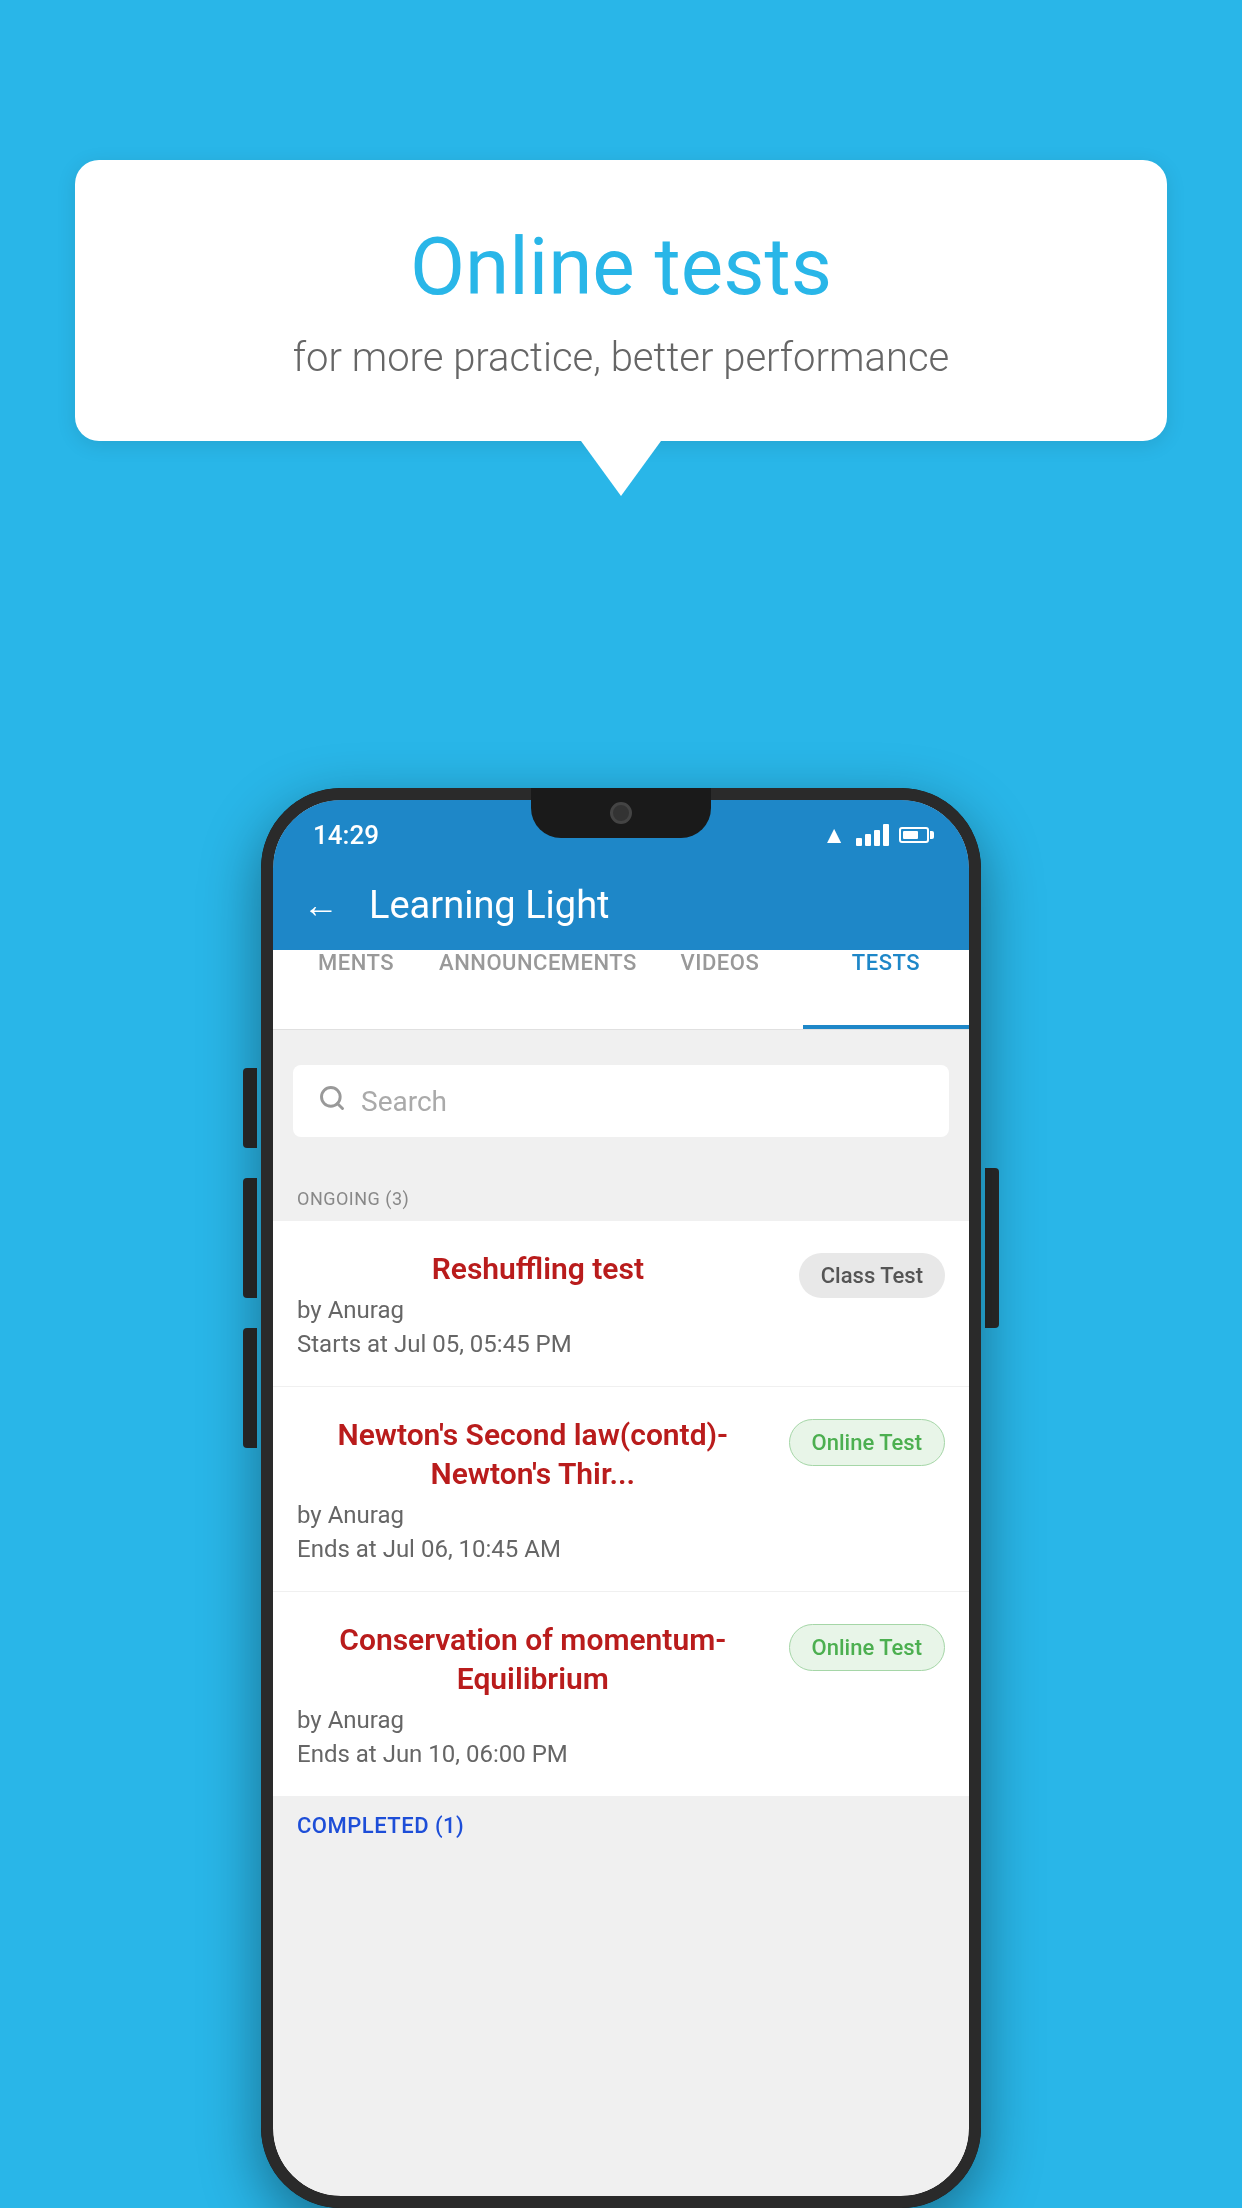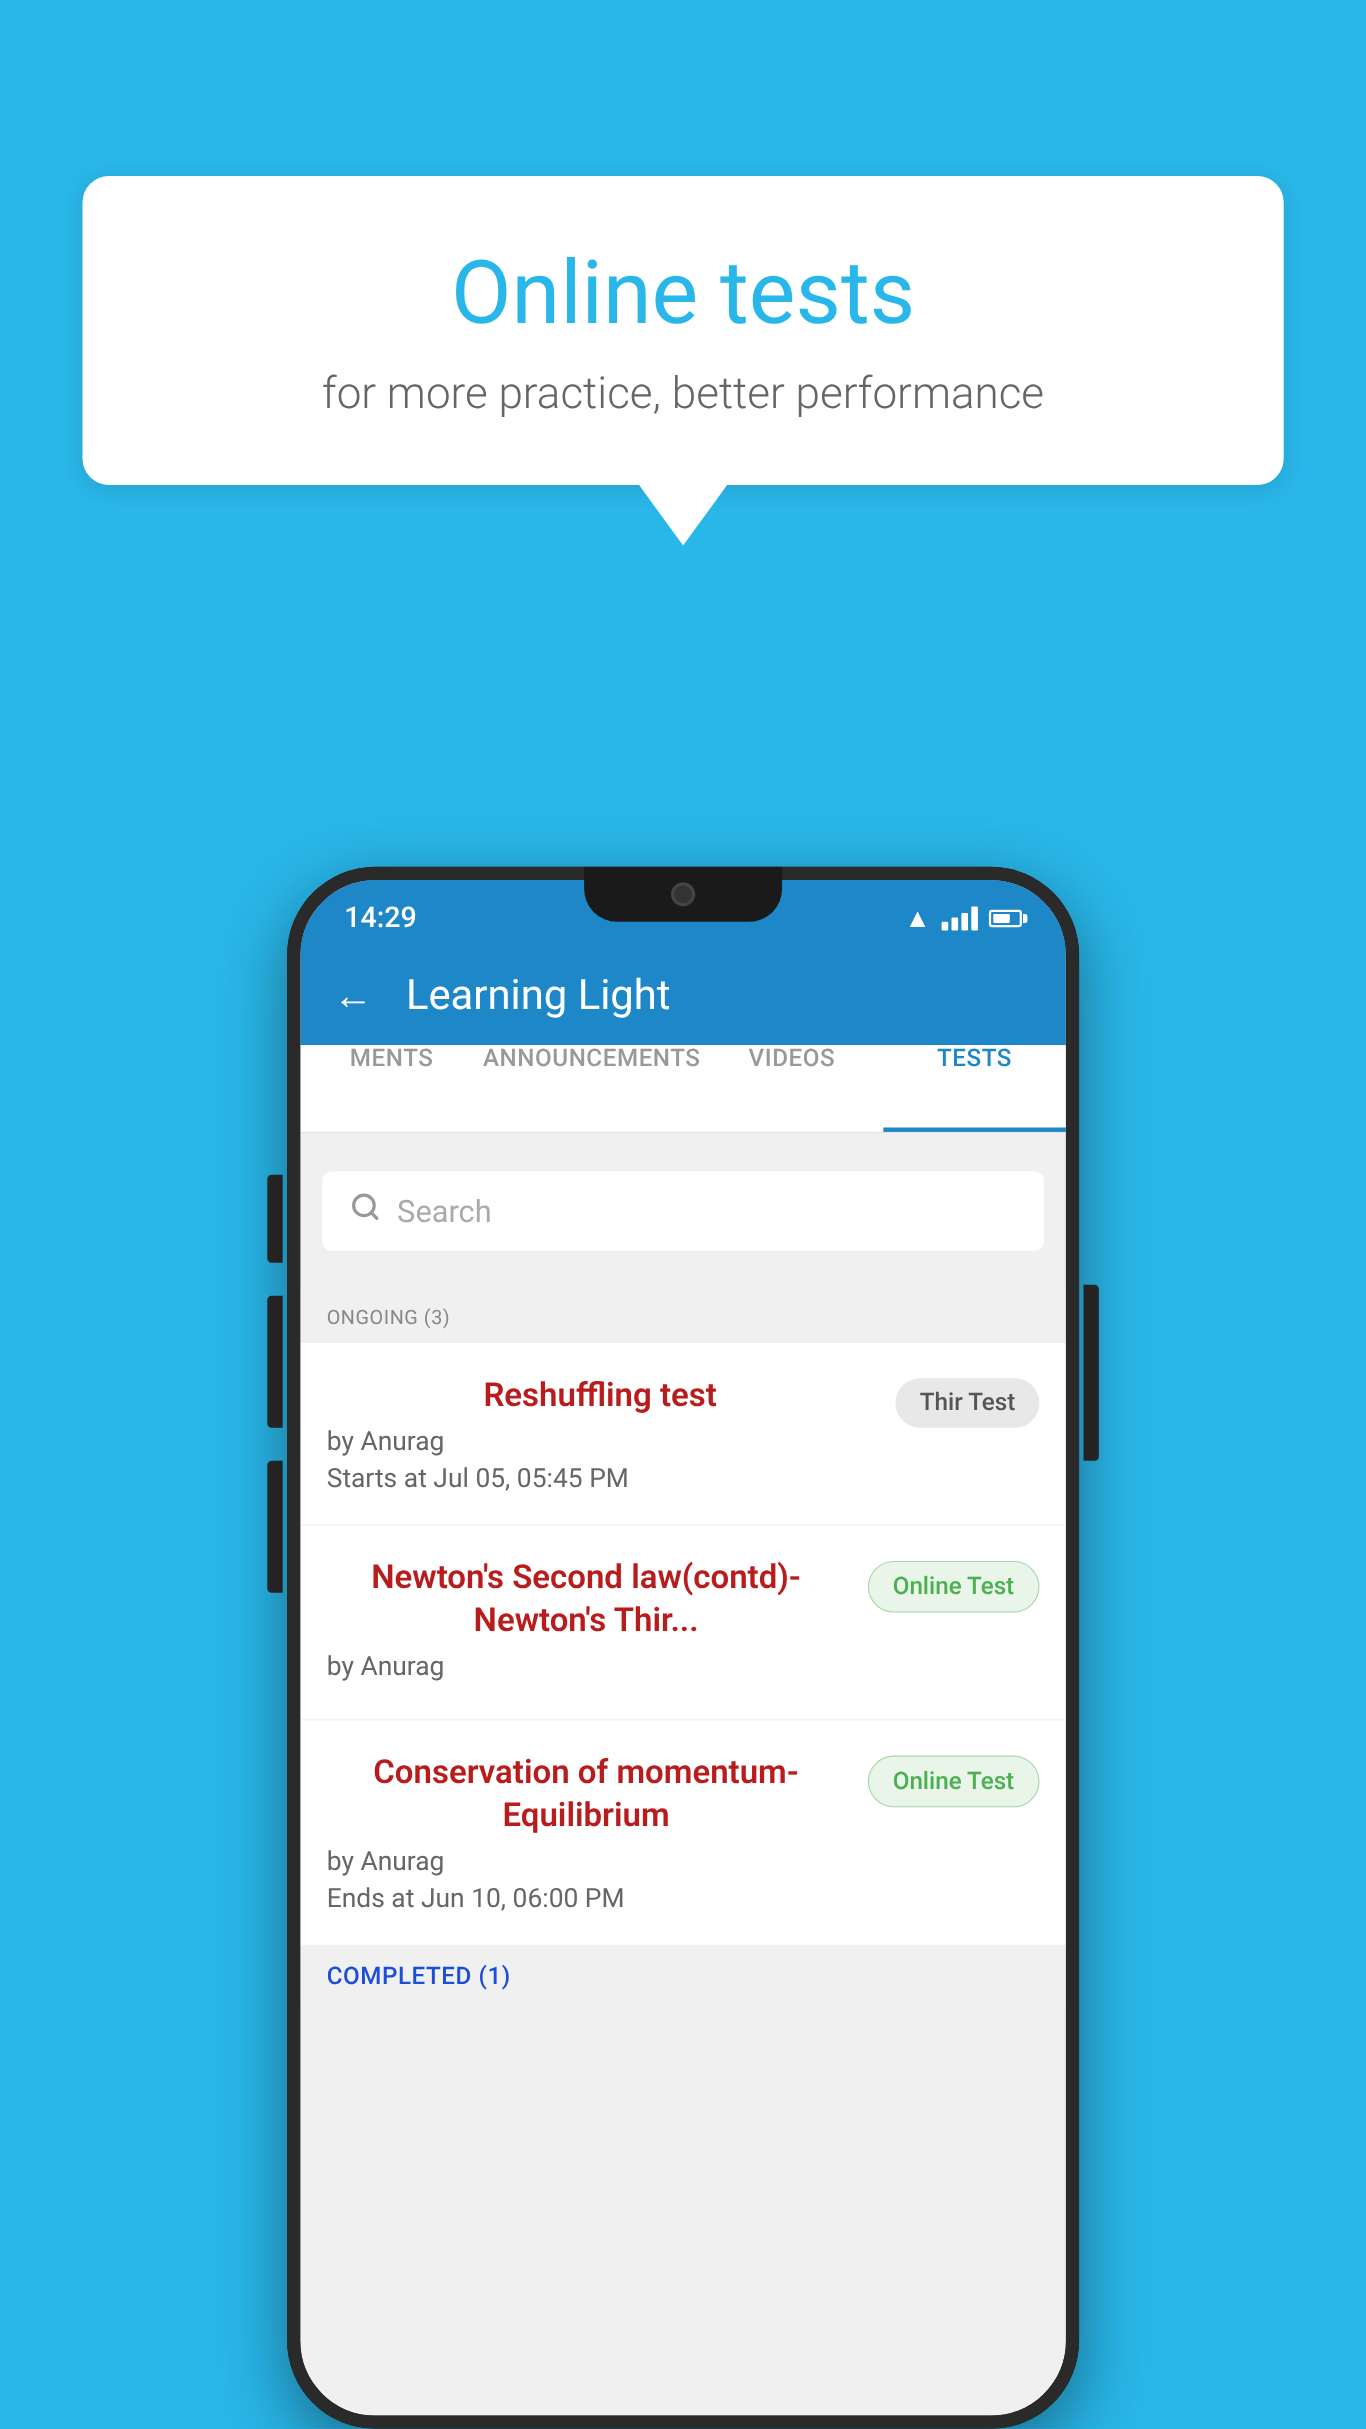--- a/index.html
+++ b/index.html
@@ -495,27 +495,30 @@
           <div class="test-list">
 
             <div class="test-item">
               <div class="test-info">
                 <div class="test-name">Reshuffling test</div>
                 <div class="test-author">by Anurag</div>
                 <div class="test-time">
                   <span>Starts at</span>&nbsp;<span>Jul 05, 05:45 PM</span>
                 </div>
               </div>
-              <div class="test-badge badge-class">Thir Test</div>
+              <div class="test-badge badge-class">Class Test</div>
             </div>
 
             <div class="test-item">
               <div class="test-info">
                 <div class="test-name">Newton's Second law(contd)-Newton's Thir...</div>
                 <div class="test-author">by Anurag</div>
+                <div class="test-time">
+                  <span>Ends at</span>&nbsp;<span>Jul 06, 10:45 AM</span>
+                </div>
               </div>
               <div class="test-badge badge-online">Online Test</div>
             </div>
 
             <div class="test-item">
               <div class="test-info">
                 <div class="test-name">Conservation of momentum-Equilibrium</div>
                 <div class="test-author">by Anurag</div>
                 <div class="test-time">
                   <span>Ends at</span>&nbsp;<span>Jun 10, 06:00 PM</span>

